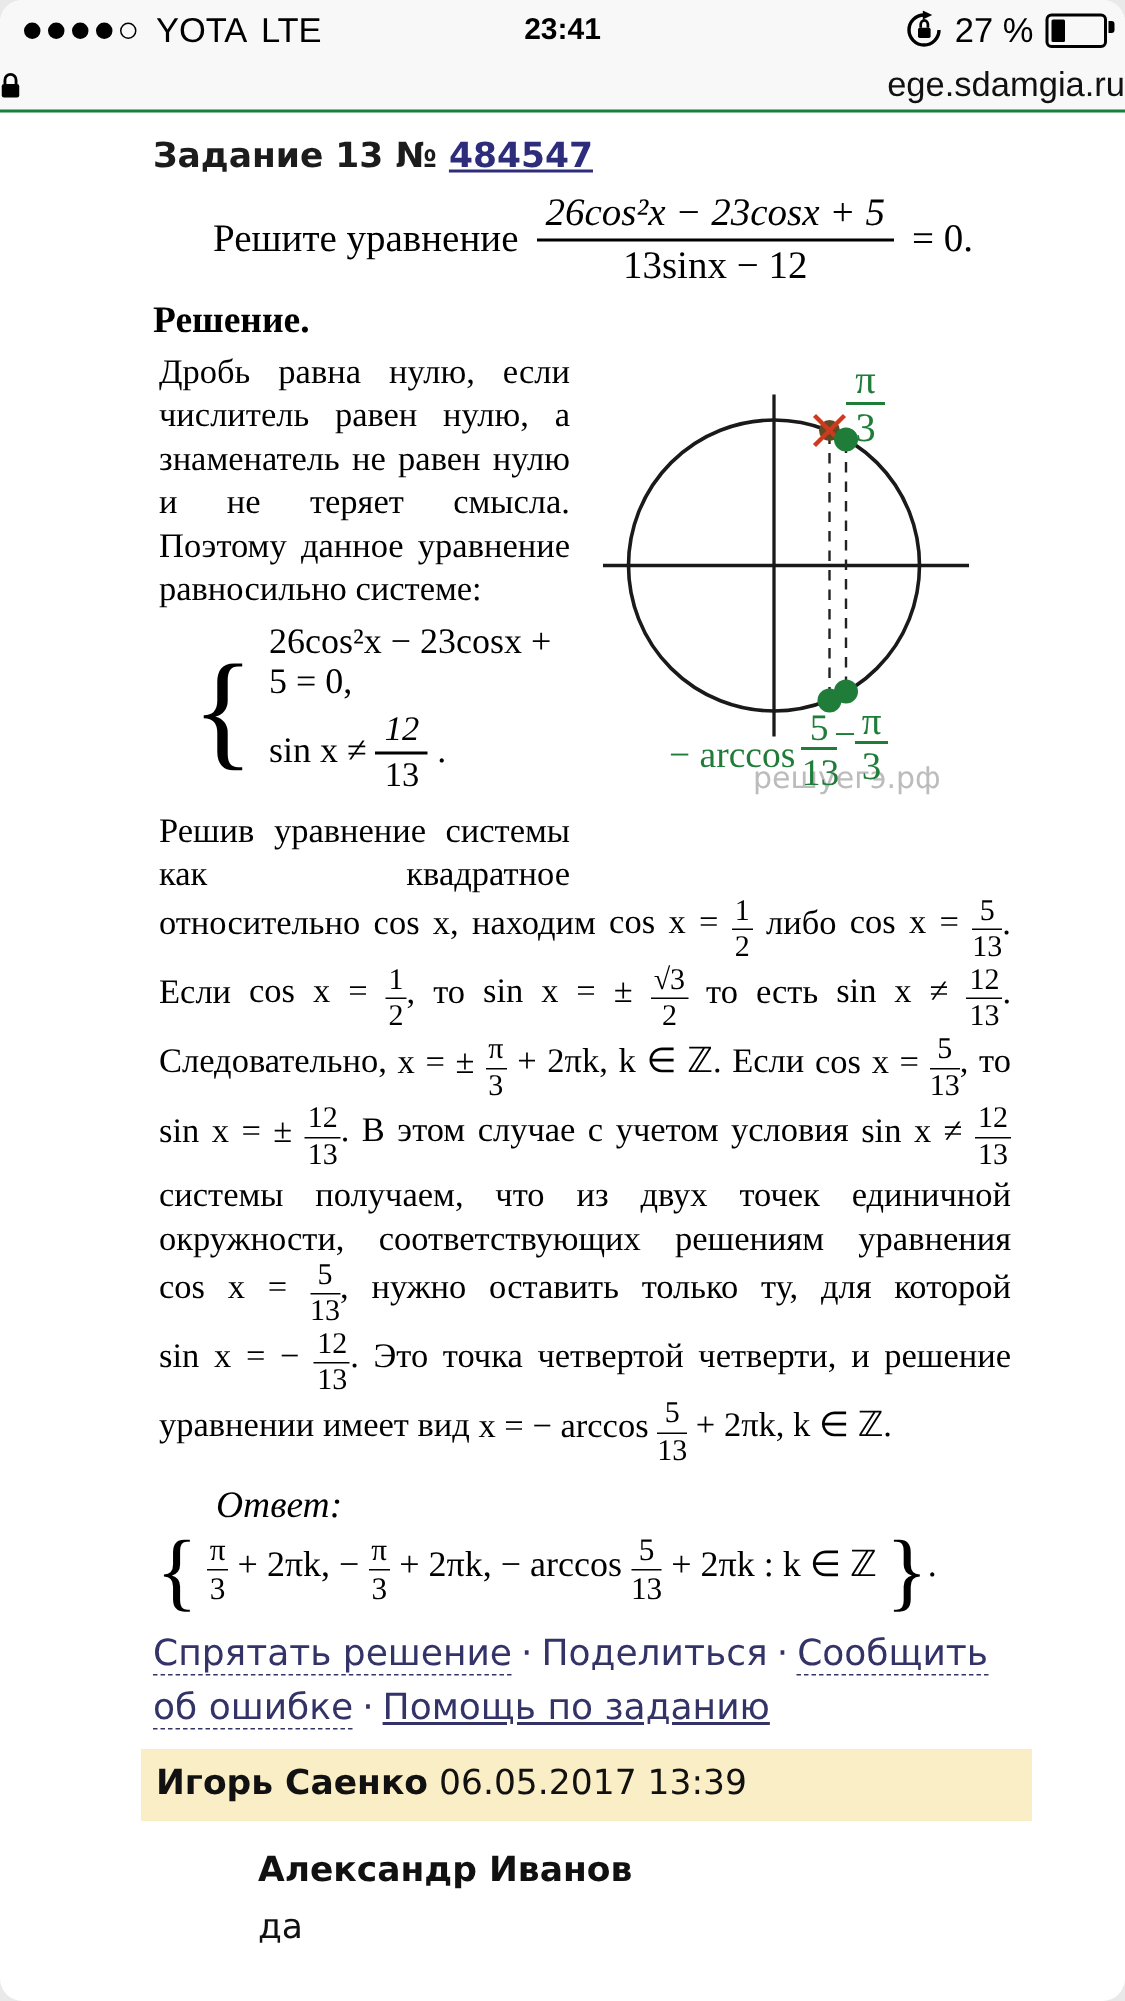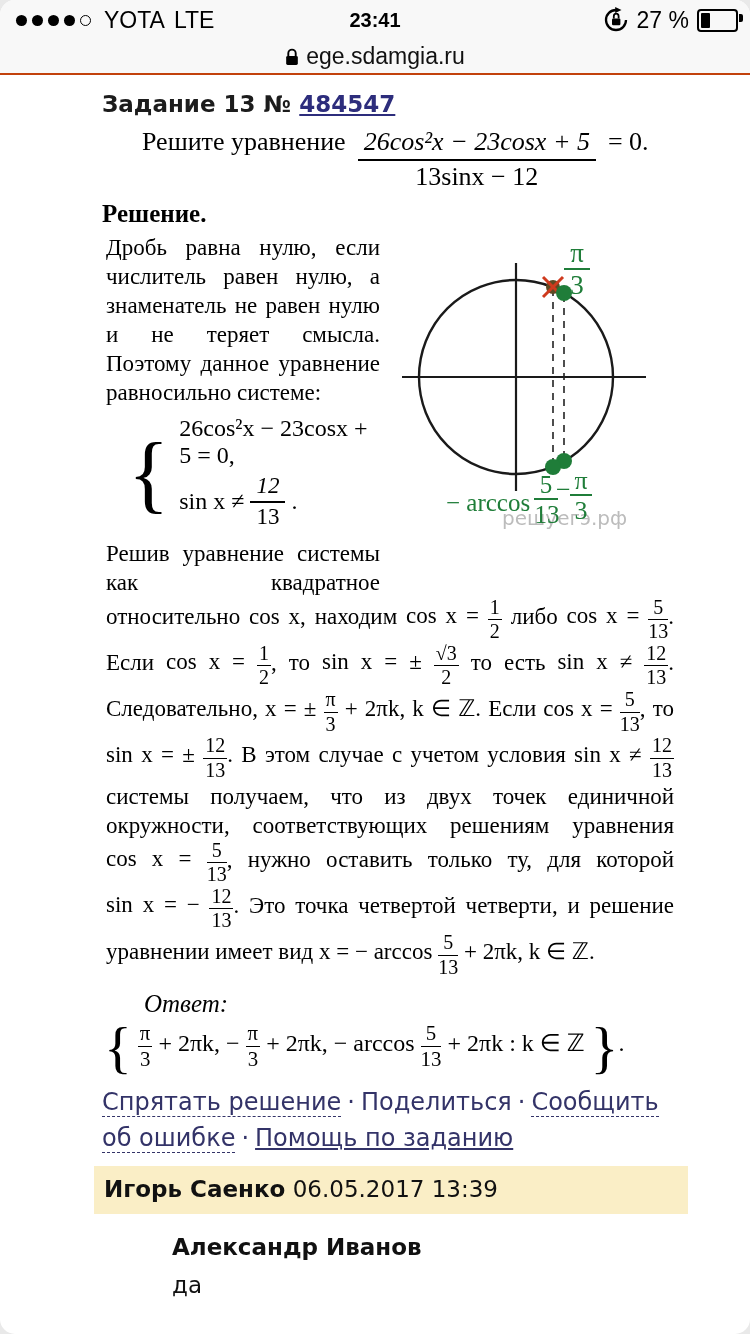--- a/index.html
+++ b/index.html
@@ -13,29 +13,29 @@
   .dot{width:11px;height:11px;border-radius:50%;background:#000;}
   .dot.empty{background:transparent;border:1.5px solid #000;box-sizing:border-box;}
   .sb-time{position:absolute;left:0;right:0;top:0;height:40px;display:flex;align-items:center;
            justify-content:center;font-weight:bold;font-size:20px;}
   .sb-right{position:absolute;right:12px;top:0;height:40px;display:flex;align-items:center;gap:8px;}
   .bat{width:37px;height:19px;border:2px solid #000;border-radius:4px;position:relative;}
   .bat::after{content:"";position:absolute;right:-7px;top:3.5px;width:4px;height:8px;background:#000;
               border-radius:0 2px 2px 0;}
   .bat-fill{position:absolute;left:2px;top:2px;bottom:2px;width:9px;background:#000;border-radius:1px;}
   
-  .urlbar{height:33px;background:#f8f8f8;border-bottom:2px solid #c2410c;display:flex;
-          align-items:center;justify-content:center;gap:7px;
+  .urlbar{height:33px;background:#f8f8f8;border-bottom:2px solid #15803d;display:flex;
+          align-items:center;justify-content:space-between;gap:7px;
           font-family:"Liberation Sans",sans-serif;font-size:23px;color:#111;}
   
   .content{padding:8px 72px 0 102px;font-size:23px;}
   .task-title{font-family:"DejaVu Sans",sans-serif;font-size:23px;font-weight:bold;
               color:#1c1c1c;margin:8px 0 10px;}
   .task-num{color:#2d2d7c;text-decoration:underline;cursor:pointer;}
-  .statement{display:flex;align-items:flex-start;gap:12px;margin:4px 0 8px;padding-left:40px;font-size:26px;}
+  .statement{display:flex;align-items:center;gap:12px;margin:4px 0 8px;padding-left:40px;font-size:26px;}
   .bfrac{display:inline-block;text-align:center;line-height:1.15;}
   .bfrac .fn{display:block;border-bottom:2px solid #000;padding:0 6px 2px;font-style:italic;}
   .bfrac .fd{display:block;padding-top:1px;}
   .sol-head{font-weight:bold;font-size:25px;margin:6px 0 5px;}
   .figure{float:right;width:280px;height:346px;margin:2px 0 4px 18px;}
   p.sol{margin:4px;text-align:justify;line-height:29px;font-size:23px;}
   
   .ifrac{display:inline-block;vertical-align:-15px;text-align:center;line-height:1.08;font-size:0.87em;}
   .ifrac .fn{display:block;border-bottom:1.5px solid #000;padding:0 2px 1px;}
   .ifrac .fd{display:block;padding-top:1px;}

